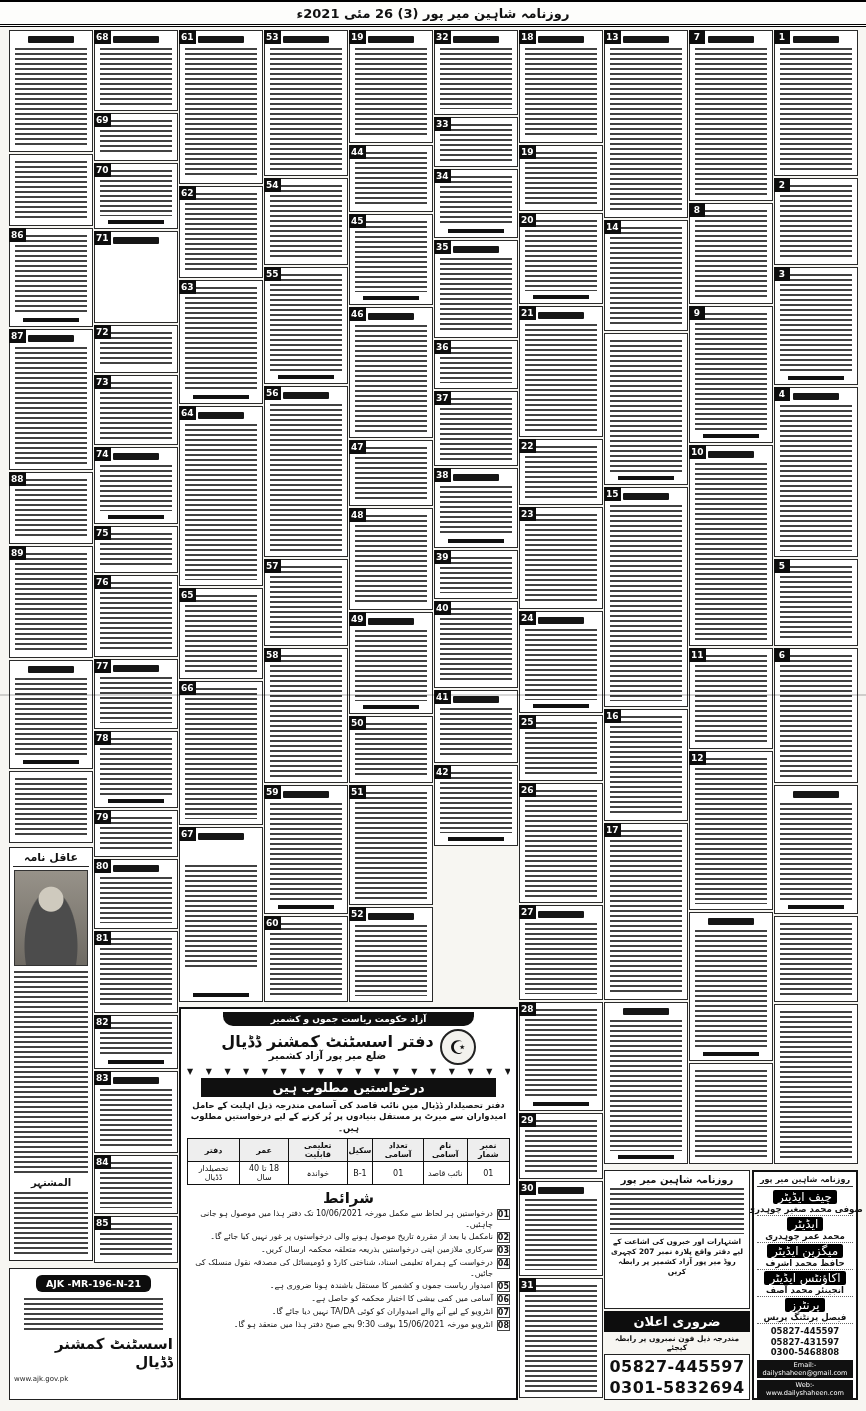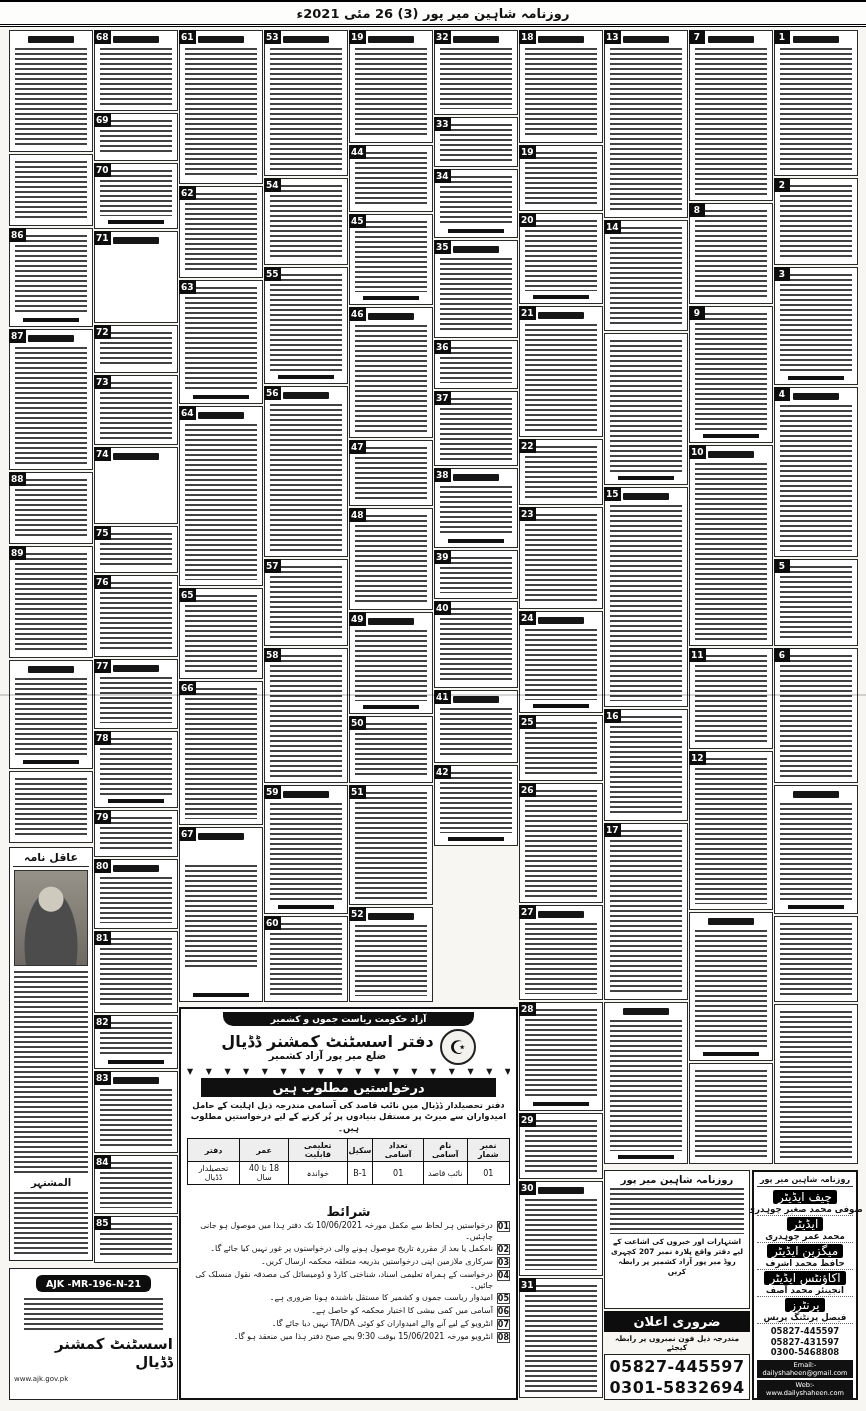--- a/index.html
+++ b/index.html
@@ -61,21 +61,21 @@
   .gov-title{font-size:16px;font-weight:bold;text-align:center;line-height:1.1;direction:rtl}
   .gov-sub{font-size:10px;font-weight:bold;text-align:center;direction:rtl}
   .flags{font-size:8px;letter-spacing:5px;overflow:hidden;white-space:nowrap;text-align:center;
          color:#161616;height:11px;line-height:11px}
   .gov-banner{background:#101010;color:#fff;font-size:13px;font-weight:bold;text-align:center;
               padding:2px 0;margin:1px 14px;direction:rtl}
   .gov-intro{font-size:8.5px;direction:rtl;text-align:center;font-weight:bold;margin:2px 1px;line-height:1.35}
   .gov-table{width:100%;border-collapse:collapse;direction:rtl;margin:2px 0}
   .gov-table th,.gov-table td{border:1px solid #111;font-size:8px;text-align:center;padding:2px 1px}
   .gov-table th{font-weight:bold;background:#eee}
-  .cond-title{font-size:13px;font-weight:bold;text-align:center;margin:17px 0 2px}
+  .cond-title{font-size:15px;font-weight:bold;text-align:center;margin:2px 0 2px}
   .conds{direction:rtl;flex:1;display:flex;flex-direction:column;gap:2px;overflow:hidden}
   .cond{display:flex;gap:4px;font-size:8px;line-height:1.3;direction:rtl}
   .cond-no{font-weight:bold;min-width:13px;text-align:center;border:1px solid #444;height:11px;line-height:10px}
   .cond-text{flex:1;text-align:right}
 
   
   .corner{position:absolute;left:9px;top:1268px;width:169px;height:132px;background:#fff;border:1px solid #222;
           display:flex;flex-direction:column;align-items:center;gap:4px;padding:6px 4px;z-index:2}
   .ref-badge{background:#0d0d0d;color:#fff;font-weight:bold;font-size:9.5px;padding:3px 10px;
              border-radius:6px;direction:ltr}
@@ -488,21 +488,21 @@
           <div class="fill"></div>
         </div>
         <div class="ad" style="flex-grow: 3;">
           <span class="badge">72</span>
           <div class="fill"></div>
         </div>
         <div class="ad" style="flex-grow: 5;">
           <span class="badge">73</span>
           <div class="fill"></div>
         </div>
-        <div class="ad" style="flex-grow: 4; align-items: center;">
+        <div class="ad" style="flex-grow: 4;">
           <span class="badge">74</span>
           <div class="headline"></div>
           <div class="fill"></div>
           <div class="sig-bar"></div>
         </div>
         <div class="ad" style="flex-grow: 3;">
           <span class="badge">75</span>
           <div class="fill"></div>
         </div>
         <div class="ad" style="flex-grow: 6;">

